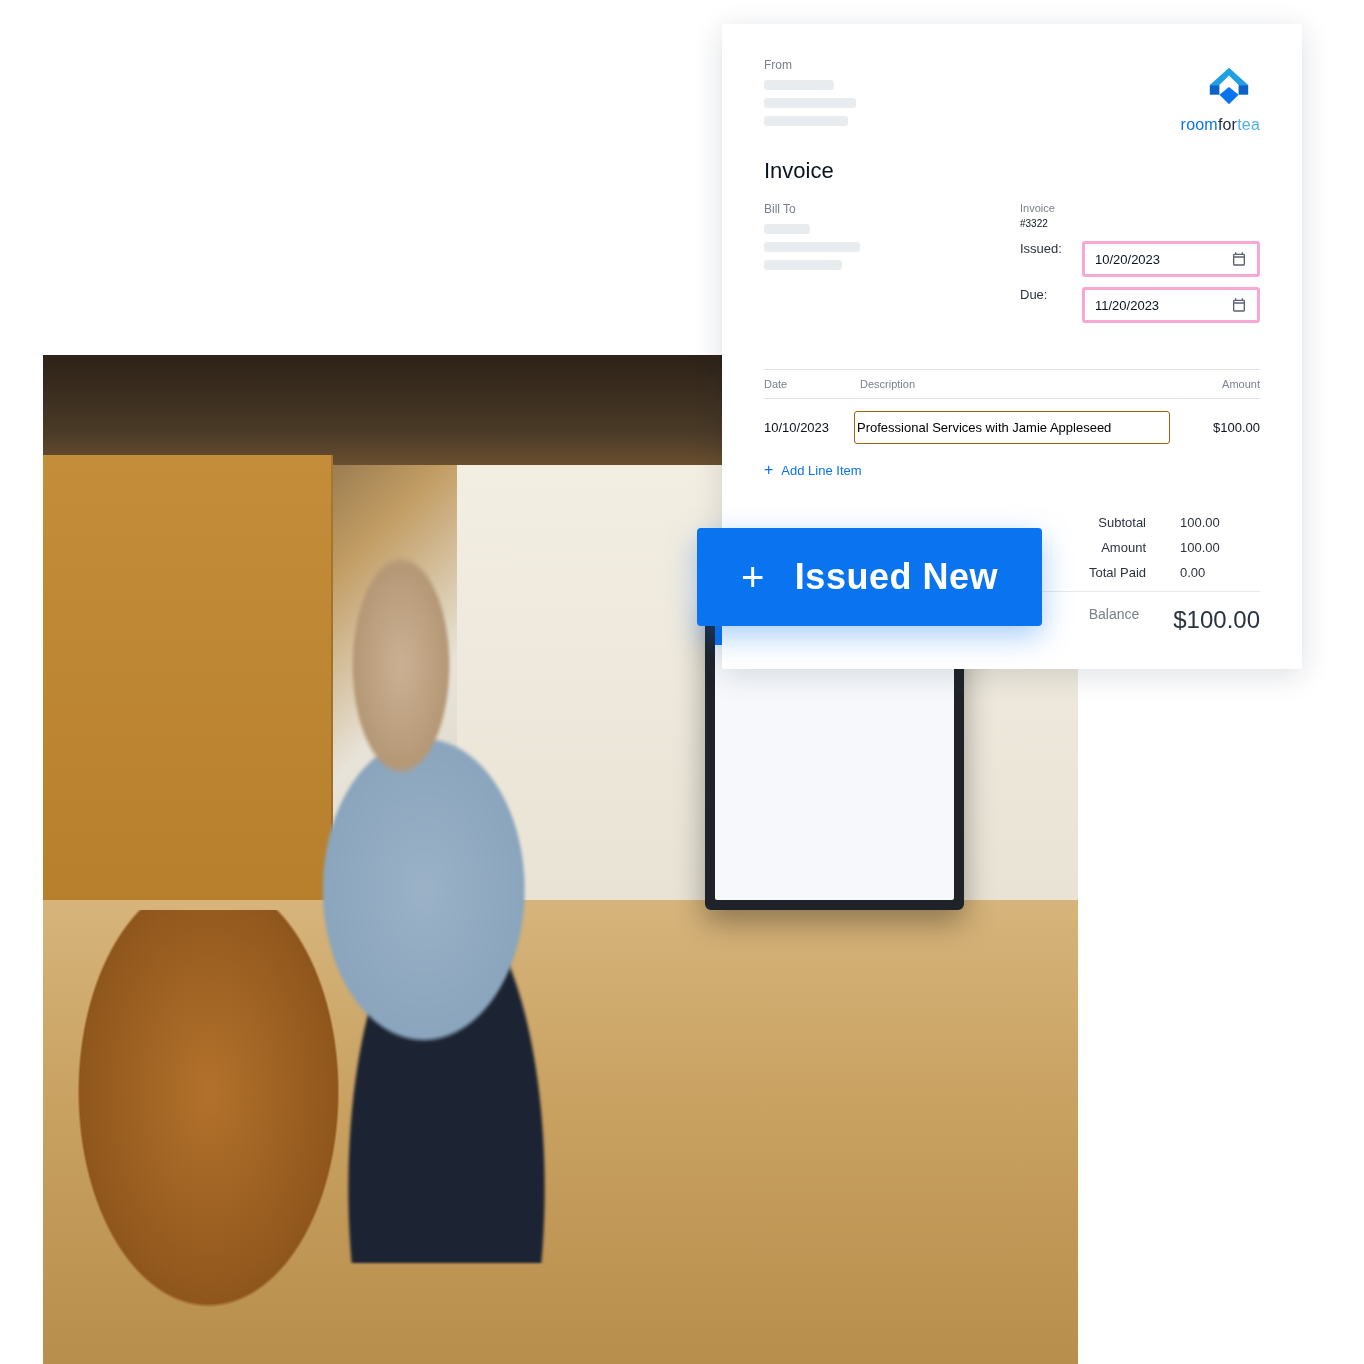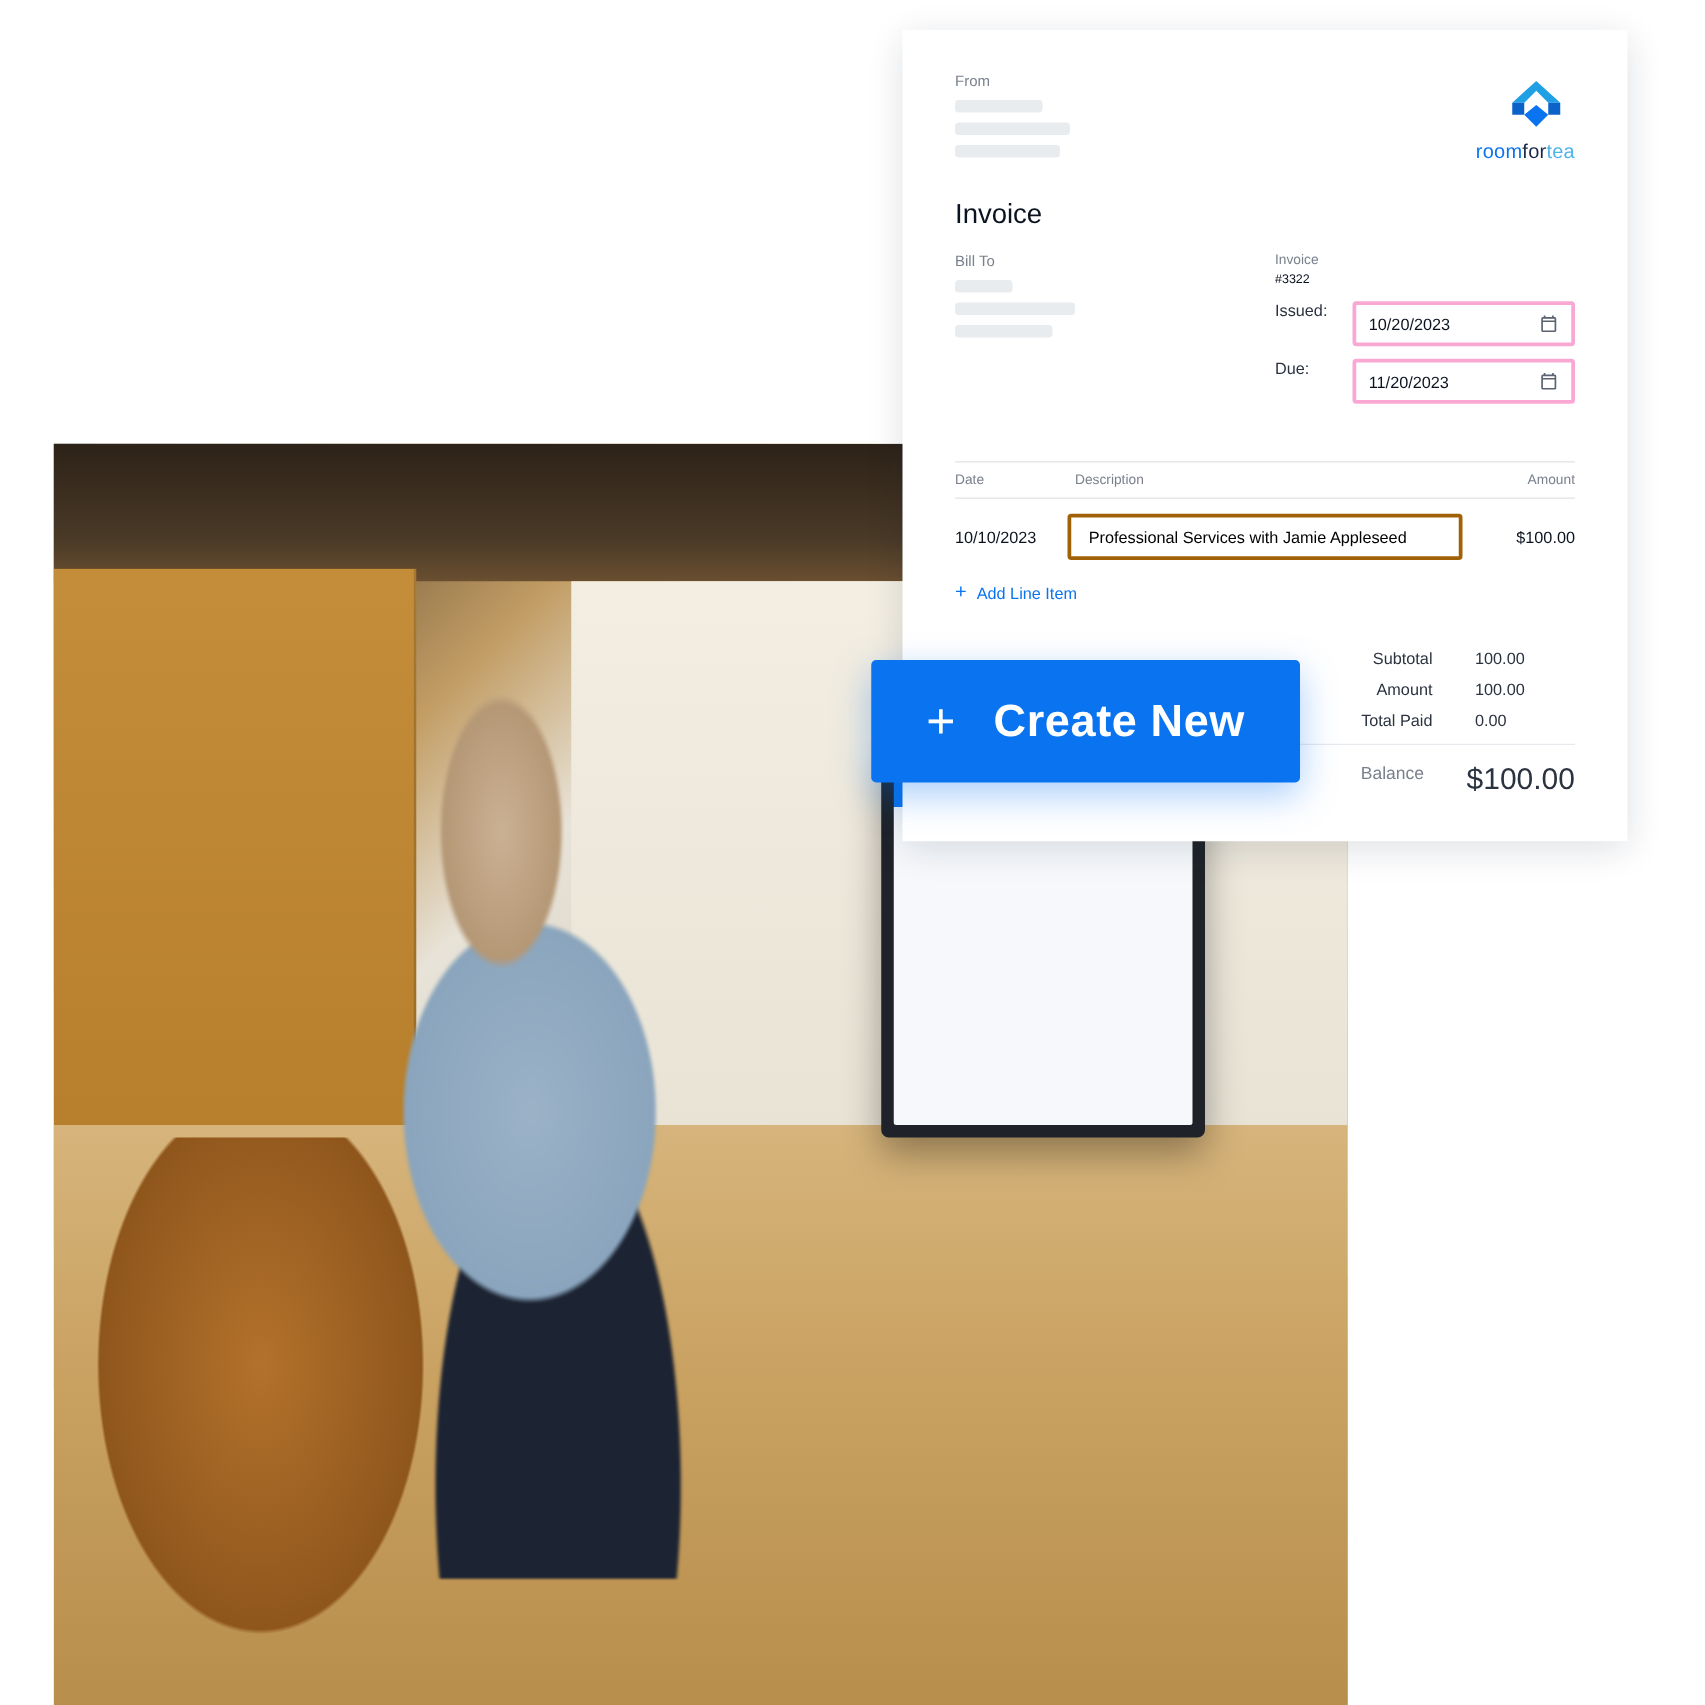--- a/index.html
+++ b/index.html
@@ -51,21 +51,21 @@
       position: absolute;
       left: 722px;
       top: 24px;
       width: 580px;
       background: #fff;
       box-shadow: 0 6px 28px rgba(16,30,54,.14);
       padding: 34px 42px 30px;
       z-index: 3;
       color: #0b1321;
     }
-    .hdr { display:flex; justify-content:space-between; align-items:center; }
+    .hdr { display:flex; justify-content:space-between; align-items:flex-end; }
     .from-block { font-size: 12px; color:#7a818c; }
     .from-block .lbl { margin-bottom:8px; }
     .skel { background:#e9ecef; border-radius:3px; height:10px; margin-bottom:8px; }
     .s1{width:70px}.s2{width:92px}.s3{width:84px}
 
     .brand { text-align:right; }
     .brand .mark {
       width:62px; height:48px; position:relative; margin-left:auto; margin-bottom:4px;
     }
     .brand .mark svg { width:100%; height:100%; display:block; }
@@ -95,21 +95,21 @@
       margin-top:36px; font-size:11px; color:#7a818c; padding:8px 0;
     }
     .col-date{width:90px}
     .col-desc{flex:1; padding-left:6px}
     .col-amt{width:90px; text-align:right}
 
     .line-row { display:flex; align-items:center; padding:12px 0; font-size:13px; }
     .line-row .dt { width:90px; }
     .line-row .desc-wrap { flex:1; }
     .line-row .desc {
-      width:100%; border:3px solid #a16207; border-radius:3px; padding:8px 14px; font-size:13px;
+      width:100%; border:1px solid #a16207; border-radius:3px; padding:8px 2px; font-size:13px;
     }
     .line-row .amt { width:90px; text-align:right; }
 
     .add-line {
       display:flex; align-items:center; gap:8px; color:#0a74f0; font-size:13px; font-weight:500;
       padding:6px 0 4px; cursor:pointer; width:fit-content;
     }
     .add-line .plus { font-size:16px; line-height:1; }
 
     .totals { margin-top:28px; font-size:13px; }
@@ -239,14 +239,14 @@
     </div>
     <div class="trow balance">
       <span class="tl">Balance</span>
       <span class="tv">$100.00</span>
     </div>
   </div>
 </div>
 
 <div class="create-btn">
   <span class="plus-ic">+</span>
-  <span>Create New</span>
+  <span>Issued New</span>
 </div>
 
 </body></html>

